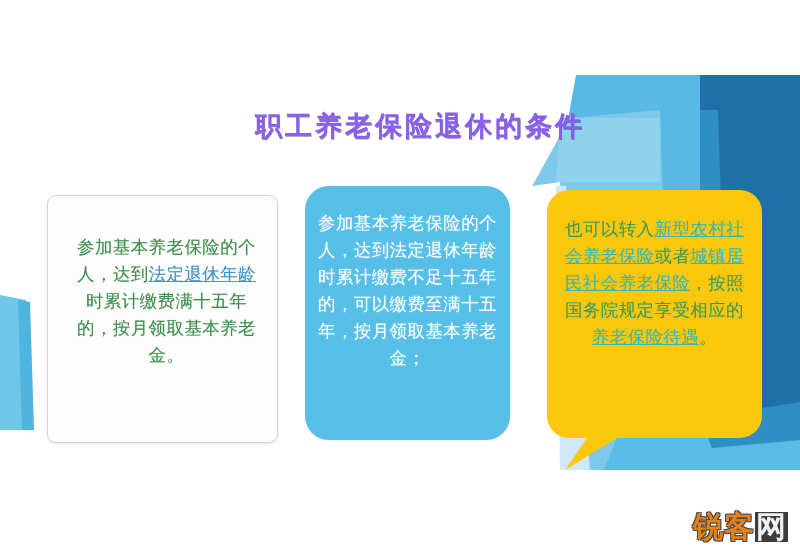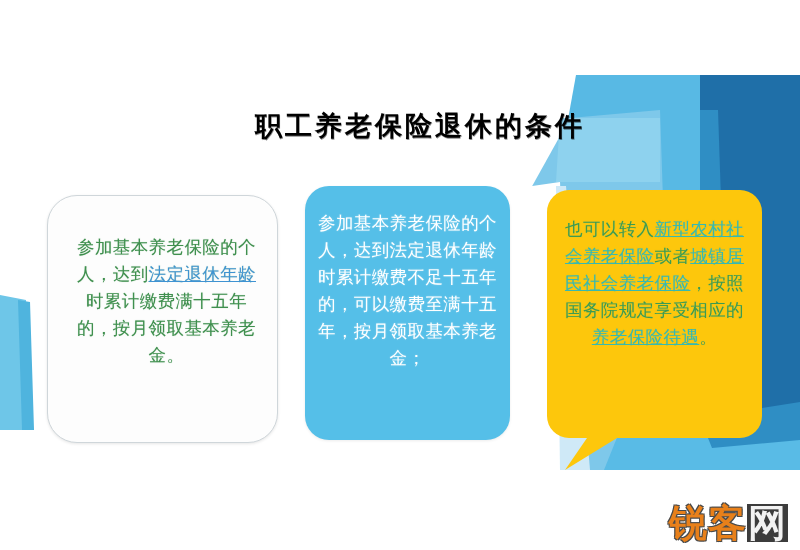--- a/index.html
+++ b/index.html
@@ -21,21 +21,21 @@
 
   
   .slide-title{
     position:absolute;
     left:0;right:0;top:108px;
     text-align:center;
     font-family:Liberation Mono, monospace;
     font-weight:700;
     font-size:27px;
     letter-spacing:3px;
-    color:#000000;
+    color:#8b5cf6;
     z-index:6;
     white-space:nowrap;
     text-shadow:0.5px 0.5px 0 rgba(0,0,0,.45);
     margin-left:40px;
   }
 
   
   .card{
     position:absolute;
     z-index:5;
@@ -52,21 +52,21 @@
     text-align:center;
     word-break:break-all;
   }
   .card-text .lnk{ text-decoration:underline; }
 
   
   #card-1{
     left:47px;top:195px;width:231px;height:248px;
     background:#fdfdfd;
     border:1px solid #cfd6da;
-    border-radius:30px;
+    border-radius:9px;
     box-shadow:0 1px 3px rgba(0,0,0,.10);
     padding:38px 14px 0 22px;
   }
   #card-1 .card-text{ color:#3f8f4e; text-shadow:0 0 1px rgba(120,180,130,.6); }
   #card-1 .card-text .lnk{ color:#3f93d2; text-decoration-color:#3f93d2; }
 
   
   #card-2{
     left:305px;top:186px;width:205px;height:254px;
     background:#55bfe8;
@@ -84,21 +84,21 @@
   #card-3 .bubble-bg{
     position:absolute;left:0;top:0;width:215px;height:280px;z-index:-1;
   }
   #card-3 .card-text{ color:#3e9b4e; text-shadow:0 0 1px rgba(120,190,130,.55); }
   #card-3 .card-text .lnk{ color:#38b9b0; text-decoration-color:#38b9b0; }
 
   
   #watermark{
     position:absolute;right:12px;bottom:8px;z-index:9;
     font-family:"DejaVu Sans","Liberation Sans",sans-serif;
-    font-weight:700;font-size:38px;letter-spacing:1px;
+    font-weight:700;font-size:30px;letter-spacing:1px;
     line-height:1;
     display:flex;align-items:flex-start;
   }
   #watermark .wm-a{
     color:#e8801a;
     -webkit-text-stroke:3px #ffffff;
     paint-order:stroke fill;
     text-shadow:
       1px 1px 0 #4a4a4a, -1px 1px 0 #4a4a4a,
       1px -1px 0 #4a4a4a, -1px -1px 0 #4a4a4a;

